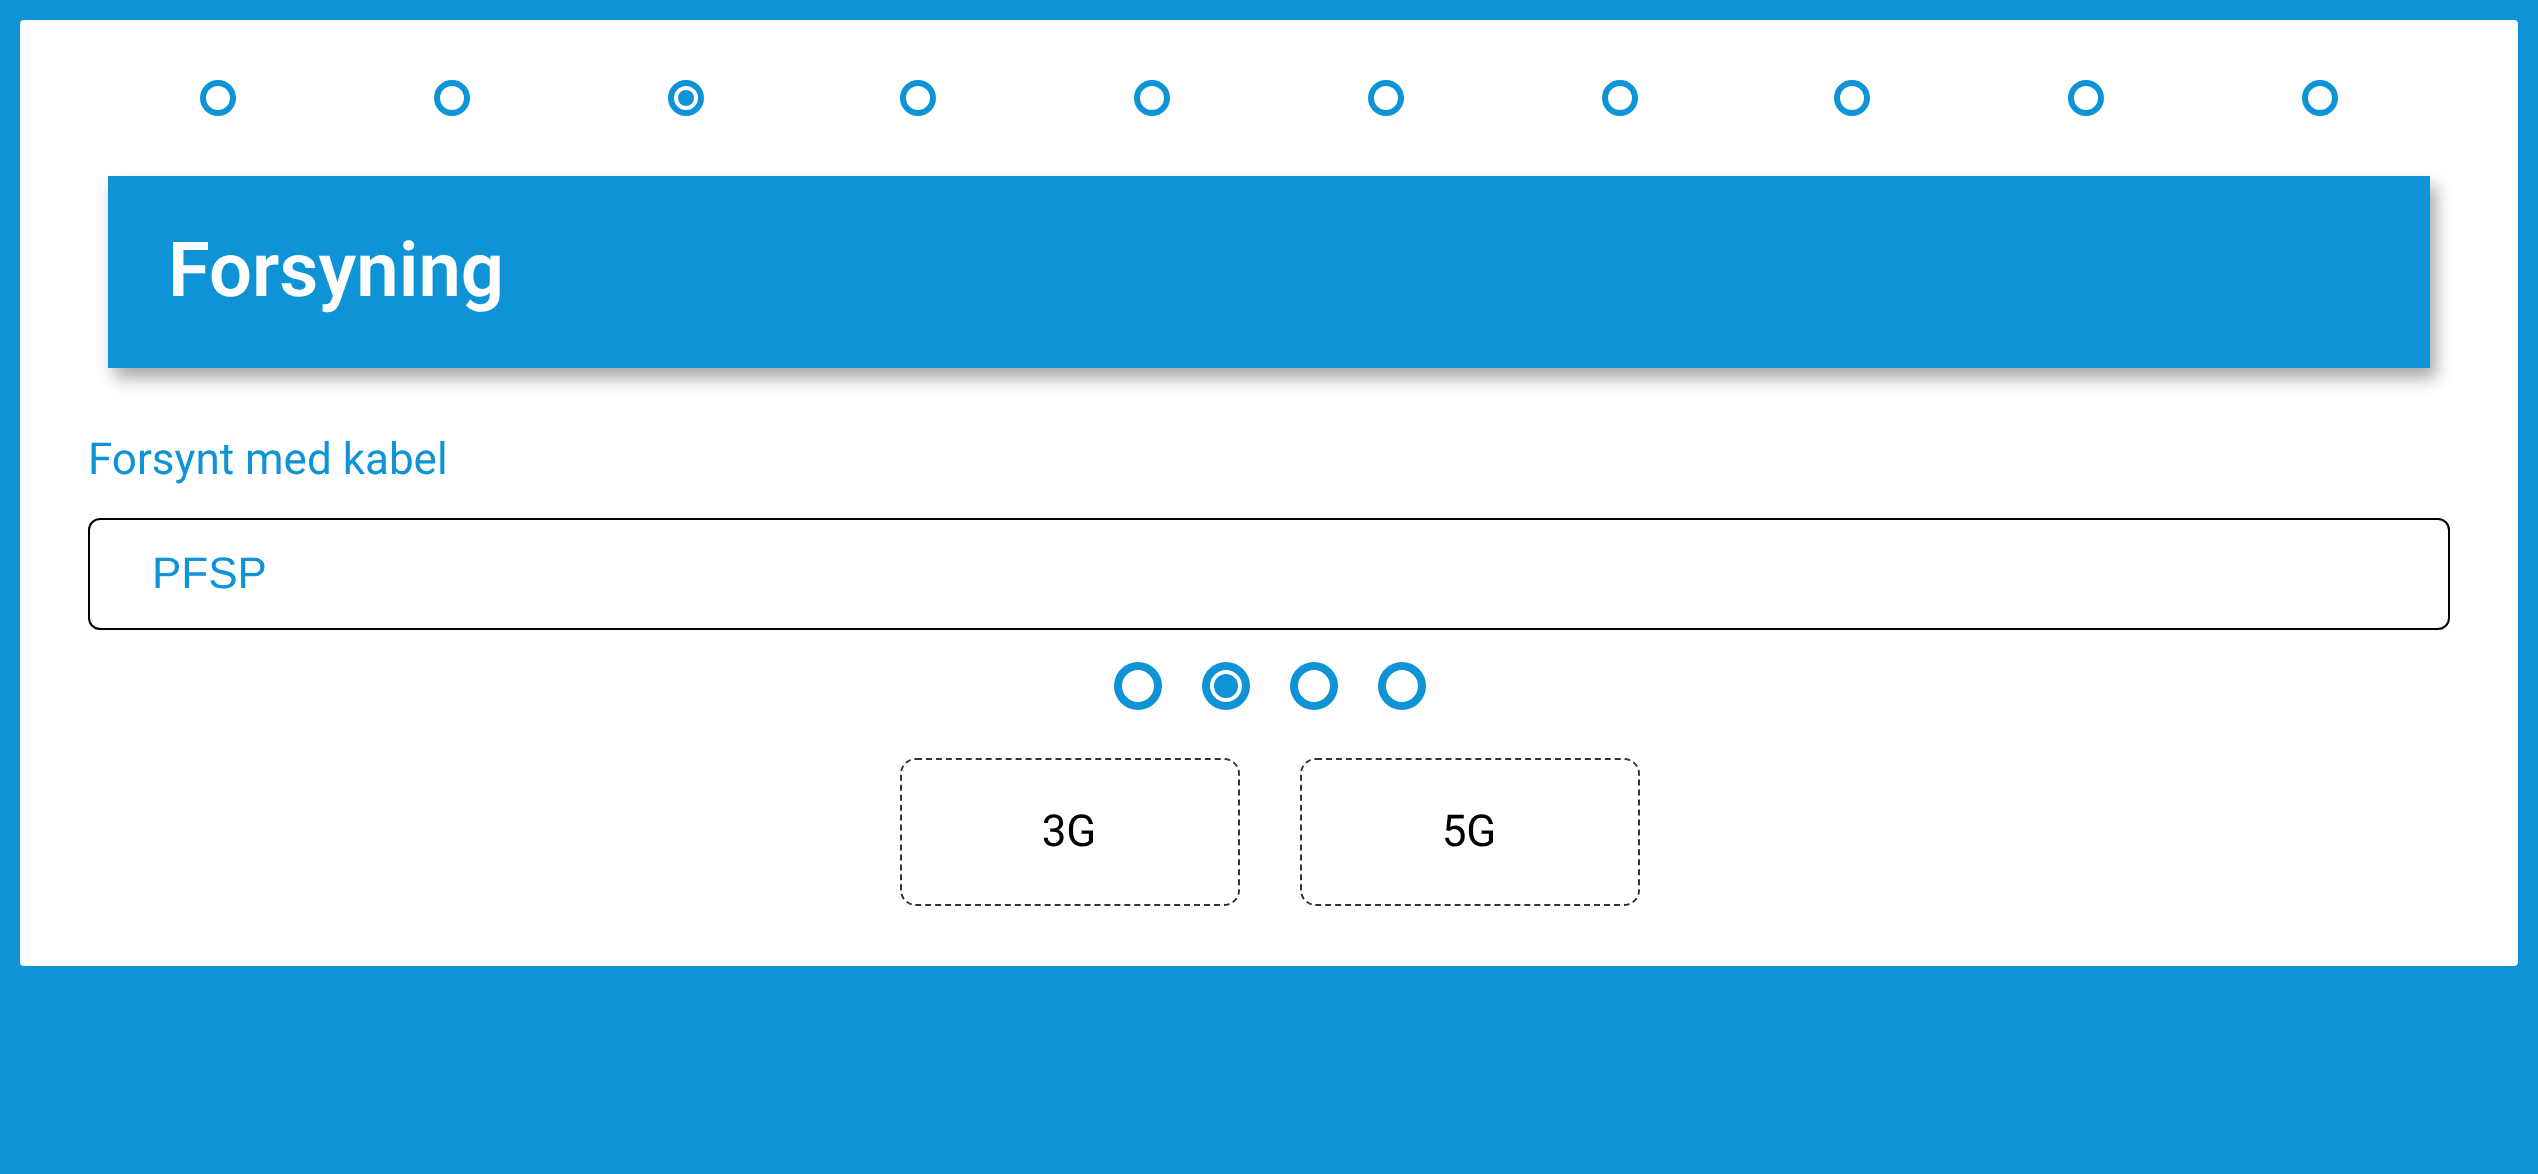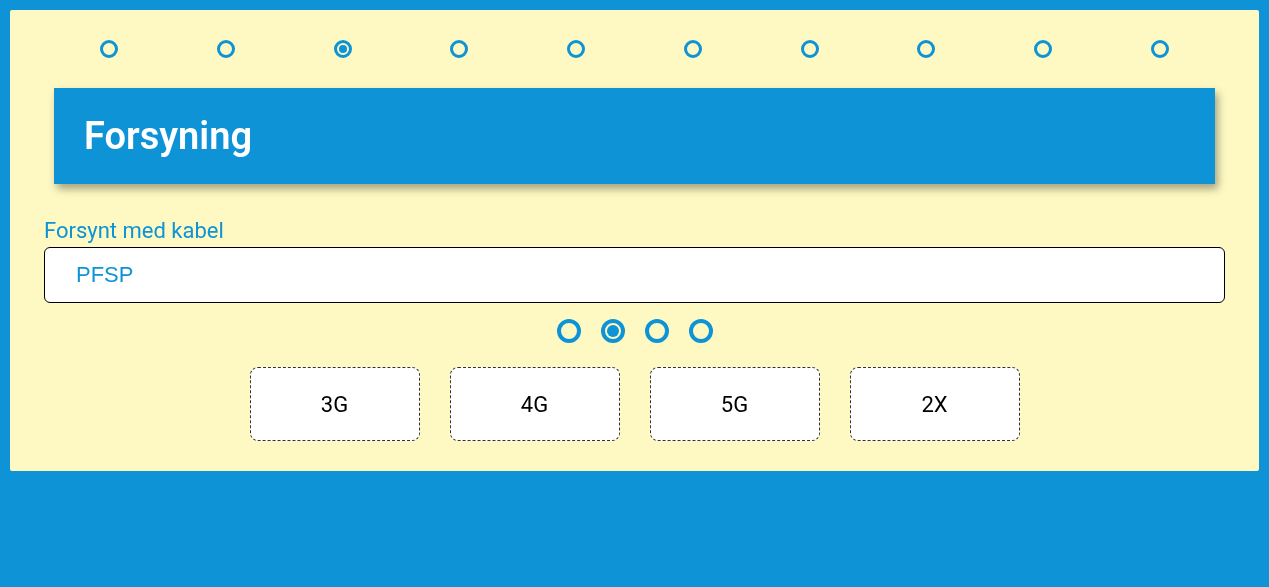--- a/index.html
+++ b/index.html
@@ -6,21 +6,21 @@
       box-sizing: border-box;
       margin: 0;
       padding: 0;
     }
     body {
       font-family: -apple-system, BlinkMacSystemFont, "Segoe UI", Roboto, Helvetica, Arial, sans-serif;
       background: #0d93d6;
       padding: 10px;
     }
     .container {
-      background: #fef9c3;
+      background: #ffffff;
       padding: 20px 30px 30px 30px;
       border-radius: 2px;
     }
     .step-indicator {
       display: flex;
       justify-content: space-between;
       padding: 10px 60px 30px 60px;
     }
     .step-dot {
       width: 18px;
@@ -53,21 +53,21 @@
       font-weight: 600;
     }
     .field-block {
       margin-top: 34px;
       padding: 0 4px;
     }
     .field-label {
       color: #0d93d6;
       font-size: 22px;
       font-weight: 400;
-      margin-bottom: 4px;
+      margin-bottom: 16px;
     }
     .field-input {
       width: 100%;
       border: 1px solid #000;
       border-radius: 6px;
       background: #fff;
       color: #0d93d6;
       font-size: 22px;
       padding: 14px 31px;
       outline: none;
@@ -147,18 +147,16 @@
 
   <div class="sub-steps">
     <div class="sub-dot"></div>
     <div class="sub-dot active"></div>
     <div class="sub-dot"></div>
     <div class="sub-dot"></div>
   </div>
 
   <div class="options-grid">
     <div class="option-btn">3G</div>
-    <div class="option-btn">4G</div>
     <div class="option-btn">5G</div>
-    <div class="option-btn">2X</div>
   </div>
 
 </div>
 
 </body></html>

